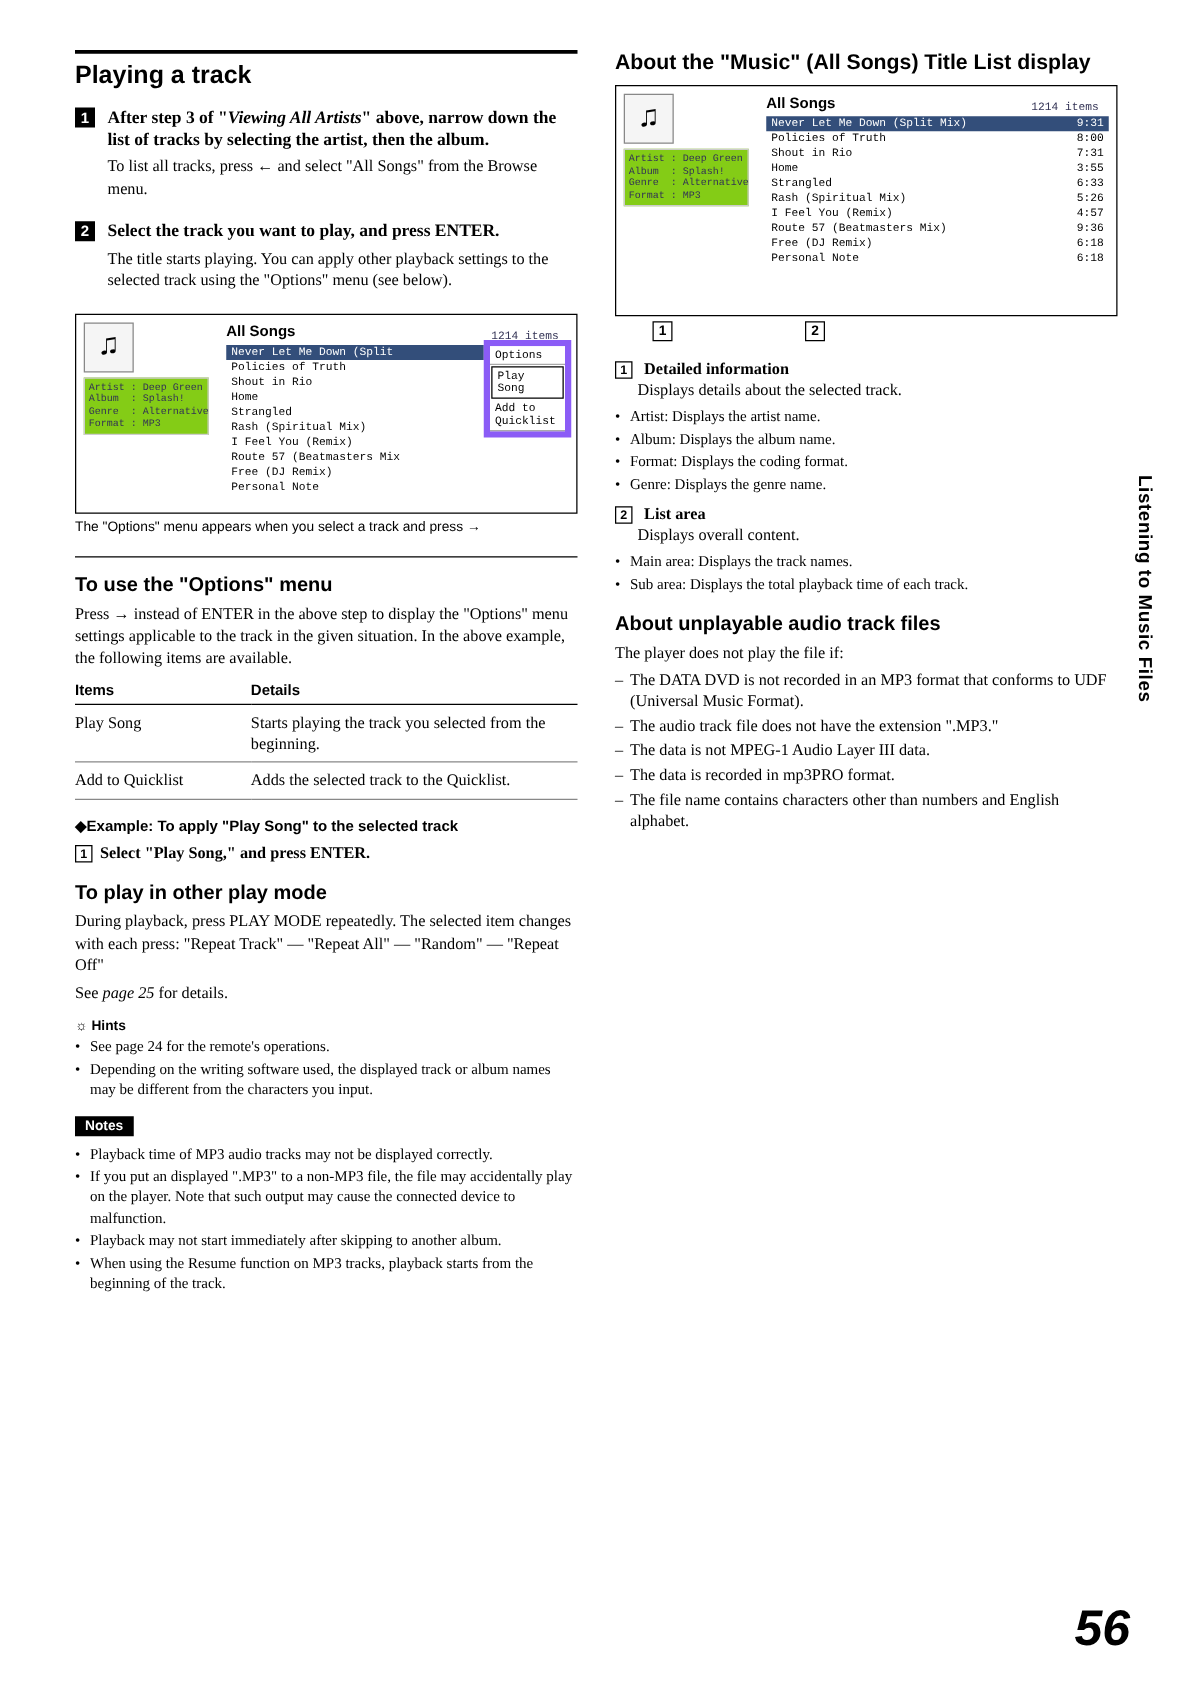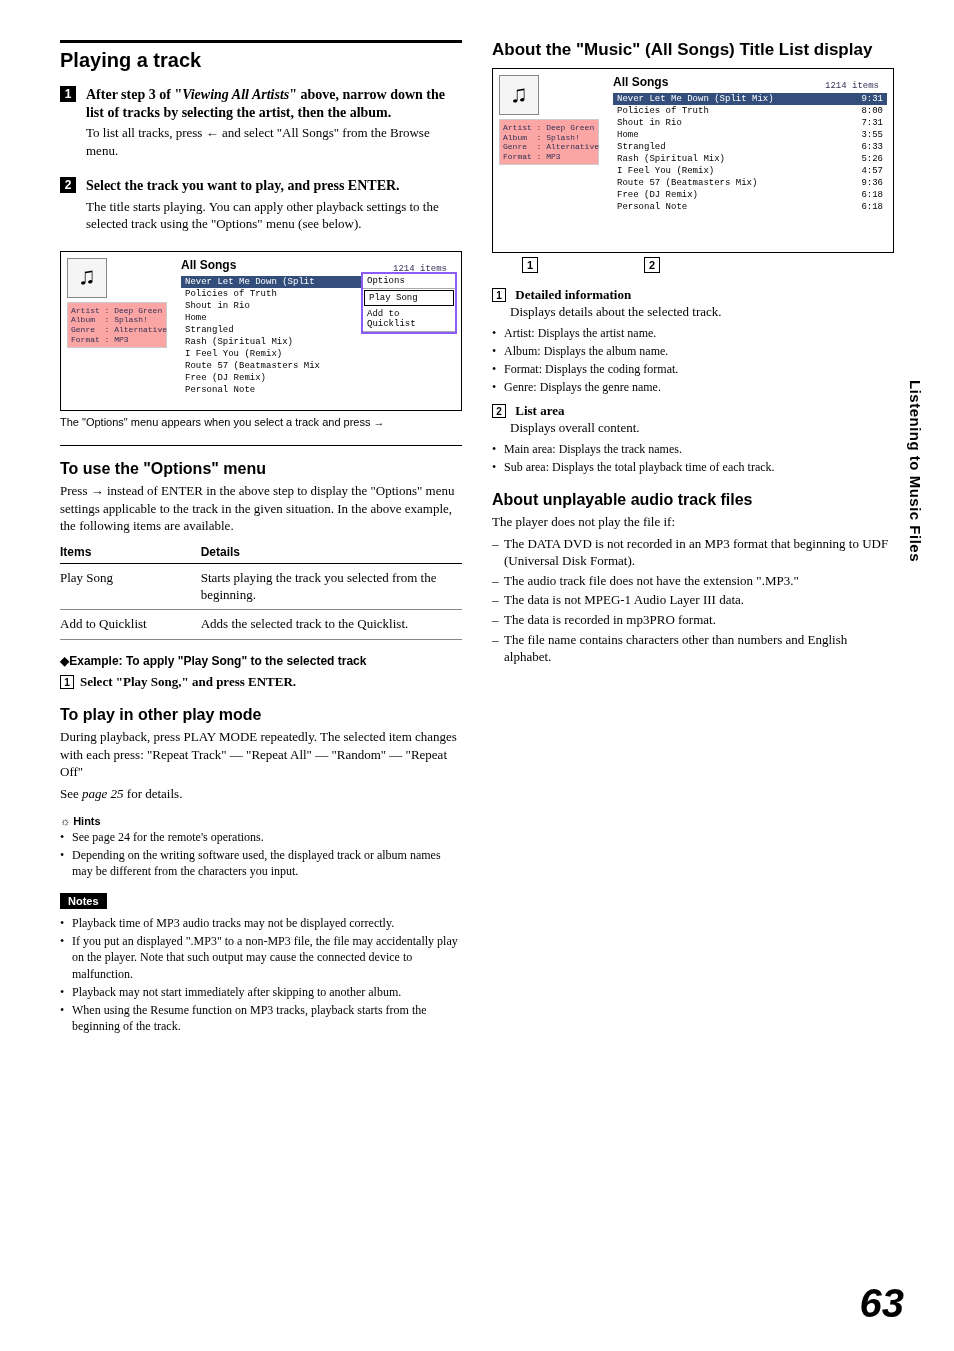--- a/index.html
+++ b/index.html
@@ -13,28 +13,28 @@
   h2.sub { font-family: Arial, sans-serif; font-weight: bold; font-size: 16px; margin-bottom: 4px; }
   .stepnum { display:inline-block; background:#000; color:#fff; font-family: Arial, sans-serif; font-weight:bold; font-size:12px; width:16px; height:16px; text-align:center; line-height:16px; margin-right:10px; vertical-align:top; }
   .step { display:flex; margin-bottom:14px;}
   .step-body { flex:1; }
   .step-head { font-weight:bold; font-size:14px; margin-bottom:2px; line-height:1.3;}
   .step-head .ital { font-style: italic; text-align: center; }
   p { line-height:1.35; font-size:13px; margin-bottom:4px;}
   .screenshot { border:1px solid #000; background:#fff; padding:6px; margin:8px 0 4px 0; font-family: "Courier New", monospace; font-size:9px; position:relative; height:160px;}
   .shot-sidebar { position:absolute; left:6px; top:6px; width:100px; }
   .note-icon { width:40px; height:40px; border:1px solid #888; display:flex; align-items:center; justify-content:center; font-size:24px; margin-bottom:4px; background:#f5f5f5;}
-  .shot-details {font-size:8px; line-height:1.2; color:#335; background:#fca5a5; padding:3px; border:1px solid #ccc;}
+  .shot-details {font-size:8px; line-height:1.2; color:#335; background:#84cc16; padding:3px; border:1px solid #ccc;}
   .shot-main { position:absolute; left:120px; top:6px; right:6px; }
   .shot-title { font-family: Arial,sans-serif; font-weight:bold; font-size:12px; }
   .shot-count { position:absolute; right:8px; top:6px; font-size:9px; color:#335; font-family:"Courier New",monospace;}
   .tracklist { margin-top:4px; }
   .trackrow { display:flex; justify-content:space-between; padding:1px 4px; }
   .trackrow.sel { background:#334e7a; color:#fff; }
-  .popup { position:absolute; right:4px; top:20px; border:2px solid #8b5cf6; background:#fff; font-family:"Courier New",monospace; font-size:9px; width:96px;}
+  .popup { position:absolute; right:4px; top:20px; border:5px solid #8b5cf6; background:#fff; font-family:"Courier New",monospace; font-size:9px; width:70px;}
   .popup div { padding:2px 4px; border-bottom:1px solid #aaa;}
   .popup div.phead { background:#fff; color:#000; }
   .popup div.psel { border:1px solid #000; margin:1px;}
   .caption { font-family: Arial, sans-serif; font-size:11px; margin-top:4px; line-height:1.3; }
   .thin-rule { border-top:1px solid #000; margin-top:16px; }
   table.opts { width:100%; border-collapse: collapse; margin-top:6px; font-size:13px;}
   table.opts th { text-align:left; font-family:Arial,sans-serif; font-size:12px; font-weight:bold; padding:4px 0; border-bottom:1px solid #000;}
   table.opts td { padding:6px 0; border-bottom:1px solid #888; vertical-align:top; line-height:1.3;}
   table.opts td:first-child { width:35%; }
   .diamond-head { font-family: Arial, sans-serif; font-weight:bold; font-size:12px; margin-top:14px; margin-bottom:6px;}
@@ -50,21 +50,21 @@
   .hints-head::before { content:"☼ "; font-weight:normal;}
   .notes-badge { display:inline-block; background:#000; color:#fff; font-family:Arial,sans-serif; font-size:11px; font-weight:bold; padding:2px 8px; margin-top:12px; margin-bottom:4px;}
   .callouts { display:flex; gap:100px; margin-top:4px; margin-left:30px;}
   .detail-label { font-weight:bold; }
   .indent { margin-left:18px; }
 </style>
 </head>
 <body>
 
 <div class="side-tab">Listening to Music Files</div>
-<div class="page-num">63</div>
+<div class="page-num">56</div>
 
 <div class="columns">
 
 <div class="col">
   <div class="rule-heavy"></div>
   <h1 class="section">Playing a track</h1>
 
   <div class="step">
     <span class="stepnum">1</span>
     <div class="step-body">
@@ -273,20 +273,20 @@
     <p class="indent">Displays overall content.</p>
     <ul class="bullets indent" id="list-list">
           <li>Main area: Displays the track names.</li>
           <li>Sub area: Displays the total playback time of each track.</li>
         </ul>
   </div>
 
   <h2 class="sub" style="margin-top:16px;">About unplayable audio track files</h2>
   <p>The player does not play the file if:</p>
   <ul class="dashes" id="unplay-list">
-        <li>The DATA DVD is not recorded in an MP3 format that beginning to UDF (Universal Disk Format).</li>
+        <li>The DATA DVD is not recorded in an MP3 format that conforms to UDF (Universal Music Format).</li>
         <li>The audio track file does not have the extension ".MP3."</li>
         <li>The data is not MPEG-1 Audio Layer III data.</li>
         <li>The data is recorded in mp3PRO format.</li>
         <li>The file name contains characters other than numbers and English alphabet.</li>
       </ul>
 </div>
 </div>
 
 </body></html>

